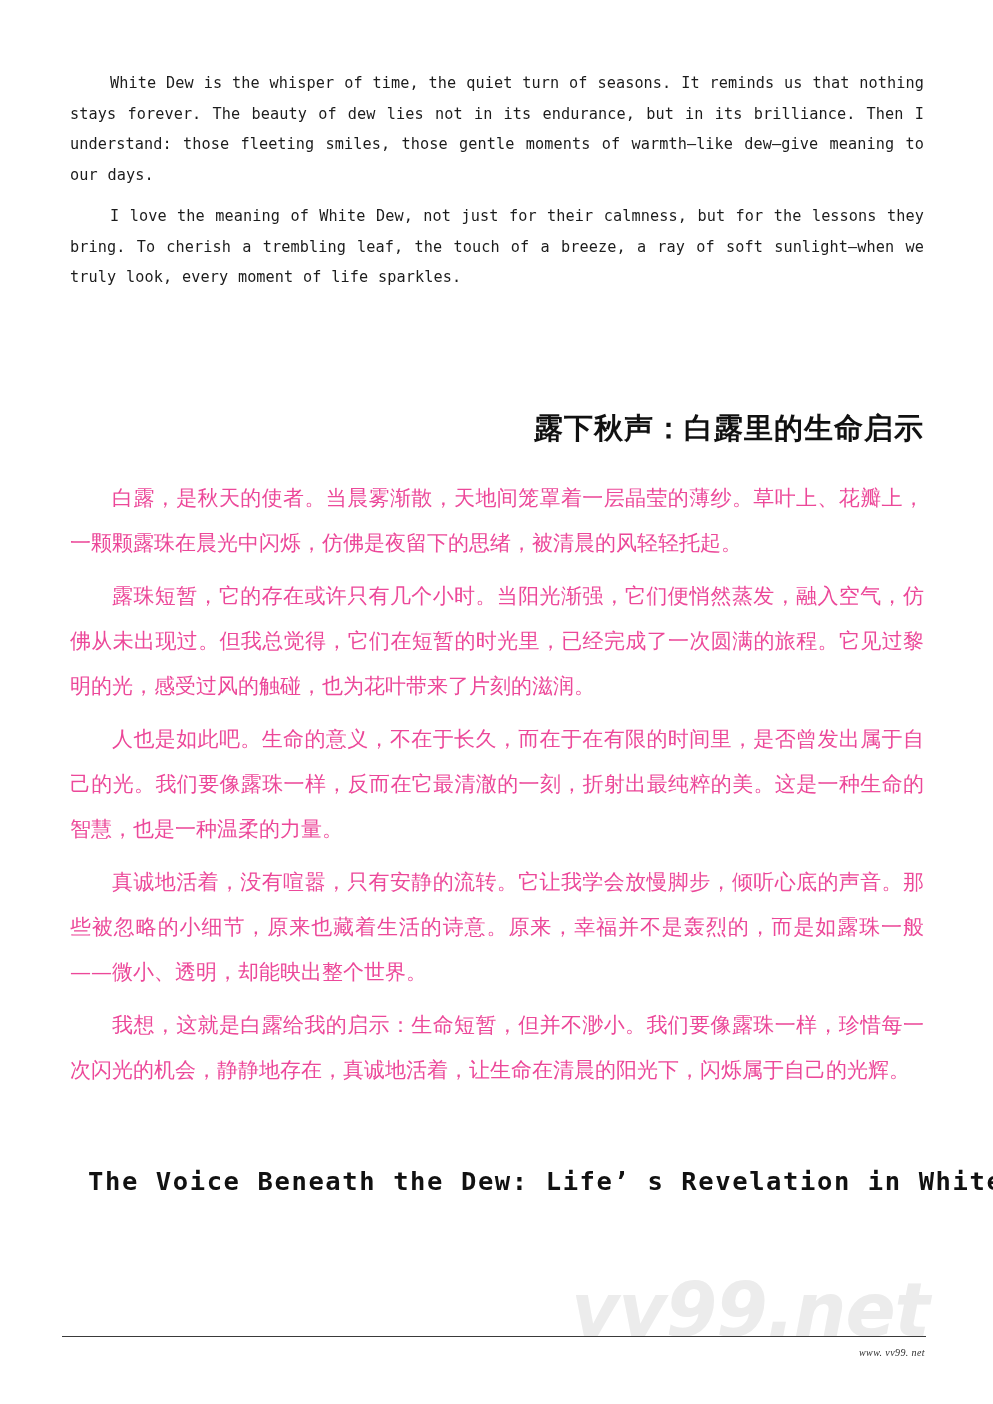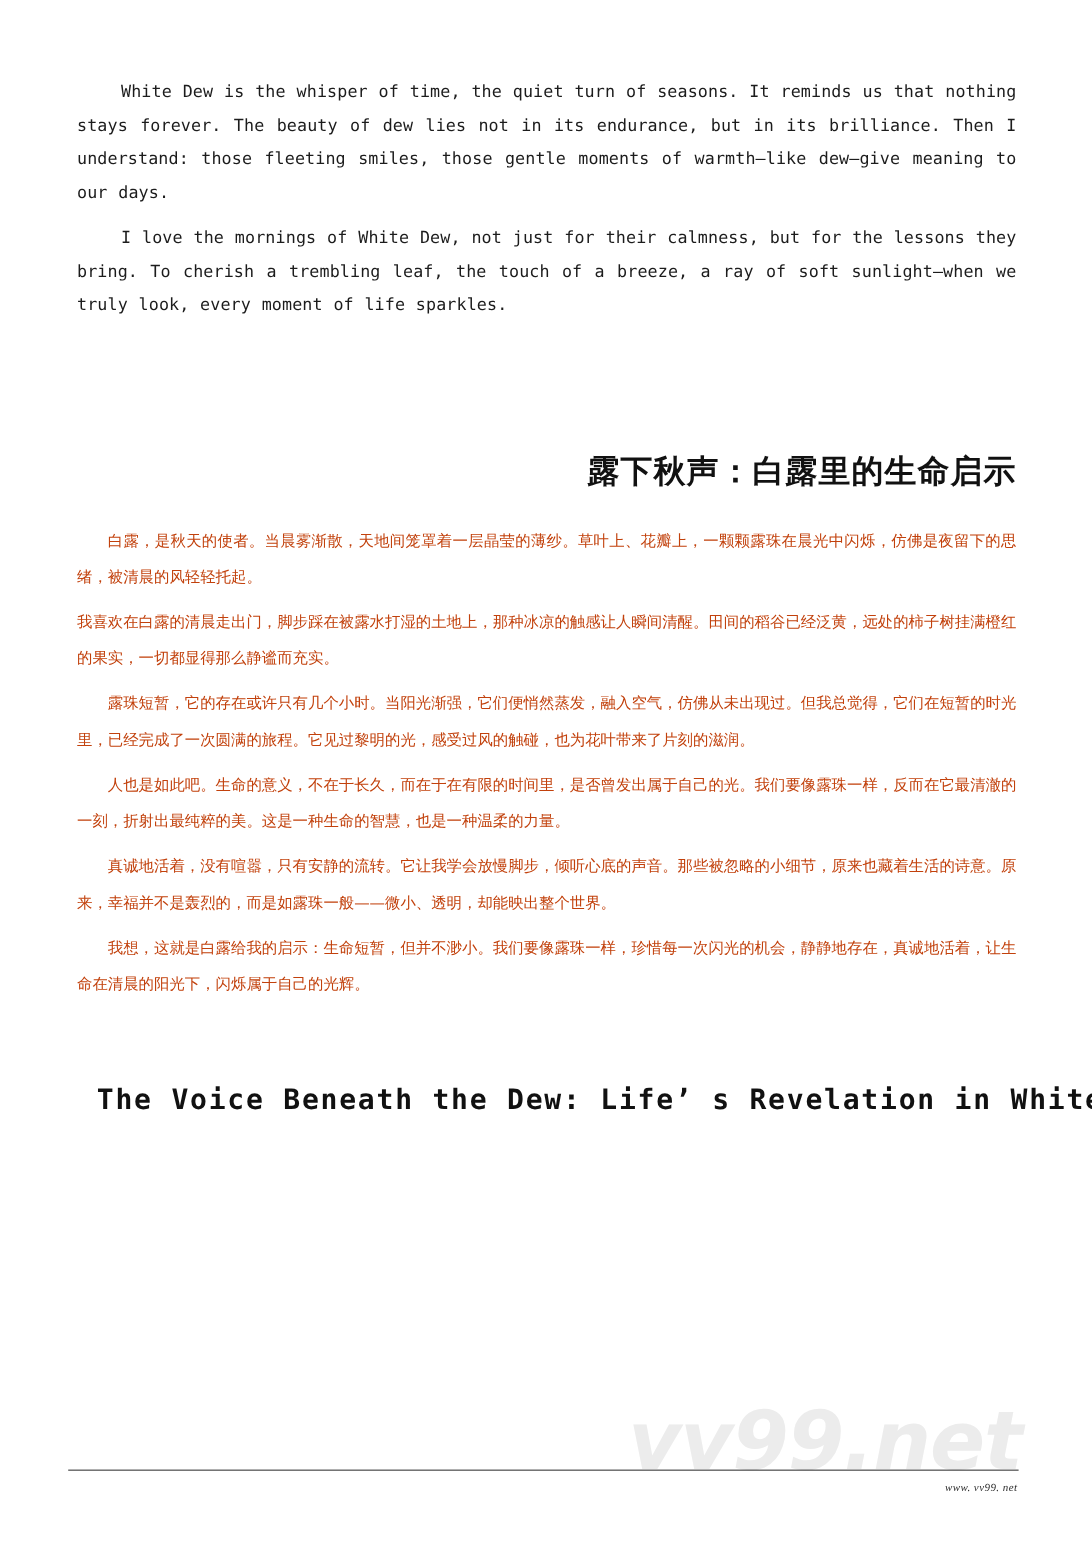--- a/index.html
+++ b/index.html
@@ -58,27 +58,27 @@
     font-weight: bold;
     font-size: 29px;
     line-height: 40px;
     letter-spacing: 1px;
     color: #111111;
   }
 
   
   .cn-para {
     font-family: "DejaVu Serif", "Liberation Serif", serif;
-    font-size: 14px;
-    line-height: 33px;
+    font-size: 21px;
+    line-height: 45px;
     text-align: justify;
     text-align-last: left;
     margin: 0 0 8px 0;
     text-indent: 2em;
-    color: #c2410c;
+    color: #ec4899;
   }
   .cn-para.no-indent { text-indent: 0; }
   .cn-para:last-child { margin-bottom: 0; }
 
   
   .gap-after-en { height: 104px; }
   .gap-after-title { height: 28px; }
   .gap-before-en-heading { height: 62px; }
 
   
@@ -133,30 +133,29 @@
   }
 </style>
 </head>
 <body>
 
 <div class="page">
 
   <div class="content">
 
     <p class="en-para">White Dew is the whisper of time, the quiet turn of seasons. It reminds us that nothing stays forever. The beauty of dew lies not in its endurance, but in its brilliance. Then I understand: those fleeting smiles, those gentle moments of warmth—like dew—give meaning to our days.</p>
-    <p class="en-para">I love the mornings of White Dew, not just for their calmness, but for the lessons they bring. To cherish a trembling leaf, the touch of a breeze, a ray of soft sunlight—when we truly look, every moment of life sparkles.</p>
+    <p class="en-para">I love the meaning of White Dew, not just for their calmness, but for the lessons they bring. To cherish a trembling leaf, the touch of a breeze, a ray of soft sunlight—when we truly look, every moment of life sparkles.</p>
 
     <div class="gap-after-en"></div>
 
     <h1 class="cn-title">露下秋声：白露里的生命启示</h1>
 
     <div class="gap-after-title"></div>
 
     <p class="cn-para">白露，是秋天的使者。当晨雾渐散，天地间笼罩着一层晶莹的薄纱。草叶上、花瓣上，一颗颗露珠在晨光中闪烁，仿佛是夜留下的思绪，被清晨的风轻轻托起。</p>
-    <p class="cn-para no-indent">我喜欢在白露的清晨走出门，脚步踩在被露水打湿的土地上，那种冰凉的触感让人瞬间清醒。田间的稻谷已经泛黄，远处的柿子树挂满橙红的果实，一切都显得那么静谧而充实。</p>
     <p class="cn-para">露珠短暂，它的存在或许只有几个小时。当阳光渐强，它们便悄然蒸发，融入空气，仿佛从未出现过。但我总觉得，它们在短暂的时光里，已经完成了一次圆满的旅程。它见过黎明的光，感受过风的触碰，也为花叶带来了片刻的滋润。</p>
     <p class="cn-para">人也是如此吧。生命的意义，不在于长久，而在于在有限的时间里，是否曾发出属于自己的光。我们要像露珠一样，反而在它最清澈的一刻，折射出最纯粹的美。这是一种生命的智慧，也是一种温柔的力量。</p>
     <p class="cn-para">真诚地活着，没有喧嚣，只有安静的流转。它让我学会放慢脚步，倾听心底的声音。那些被忽略的小细节，原来也藏着生活的诗意。原来，幸福并不是轰烈的，而是如露珠一般——微小、透明，却能映出整个世界。</p>
     <p class="cn-para">我想，这就是白露给我的启示：生命短暂，但并不渺小。我们要像露珠一样，珍惜每一次闪光的机会，静静地存在，真诚地活着，让生命在清晨的阳光下，闪烁属于自己的光辉。</p>
 
     <div class="gap-before-en-heading"></div>
 
     <h2 class="en-heading">The Voice Beneath the Dew: Life’ s Revelation in White</h2>
 
   </div>

